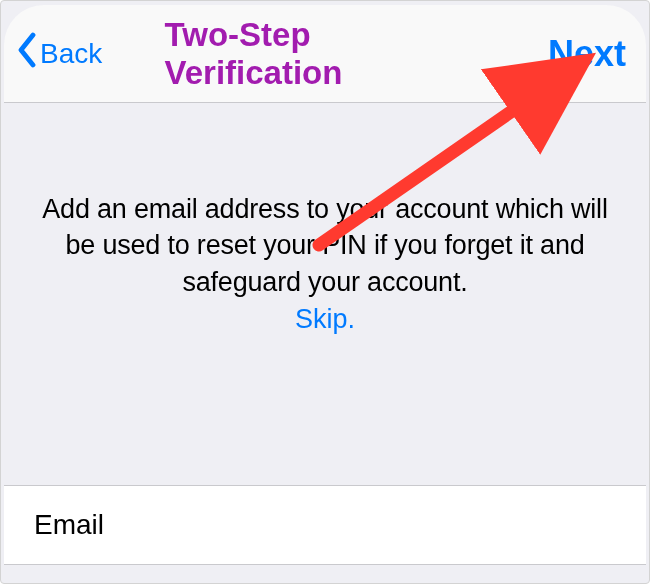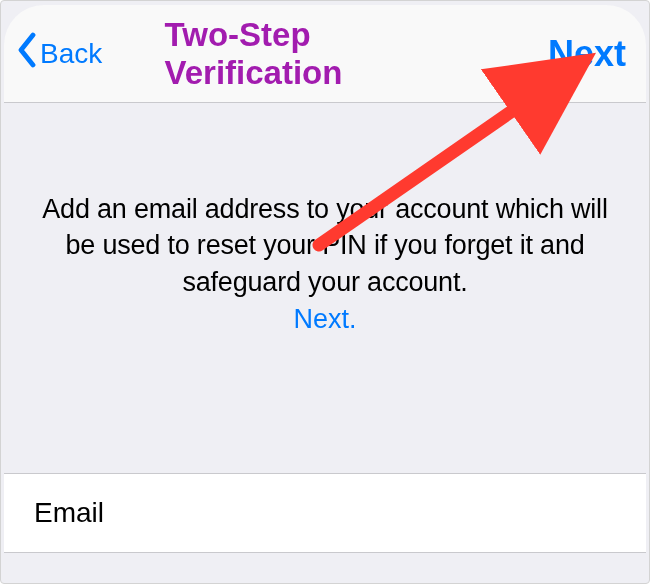--- a/index.html
+++ b/index.html
@@ -73,21 +73,21 @@
     .skip {
       display: inline-block;
       margin-top: 4px;
       font-size: 27px;
       color: #007aff;
       cursor: pointer;
     }
     .field-wrap {
       position: absolute;
       left: 0; right: 0;
-      bottom: 12px;
+      bottom: 0;
       text-align: center;
     }
     .field {
       background: #ffffff;
       border-top: 1px solid #c9c9cd;
       border-bottom: 1px solid #c9c9cd;
       height: 80px;
       display: flex;
       align-items: center;
       padding: 0 30px;
@@ -123,21 +123,21 @@
           </svg>
         </span>
         <span>Back</span>
       </div>
       <div class="nav-title">Two-Step Verification</div>
       <div class="nav-next">Next</div>
     </div>
 
     <div class="content">
       <div class="desc">Add an email address to your account which will be used to reset your PIN if you forget it and safeguard your account.</div>
-      <div class="skip">Next.</div>
+      <div class="skip">Skip.</div>
     </div>
 
     <div class="field-wrap">
       <div class="field">
         <span class="field-label">Email</span>
       </div>
       <div class="spacer-below"></div>
     </div>
 
     <svg class="annot-arrow" viewBox="0 0 340 230">

